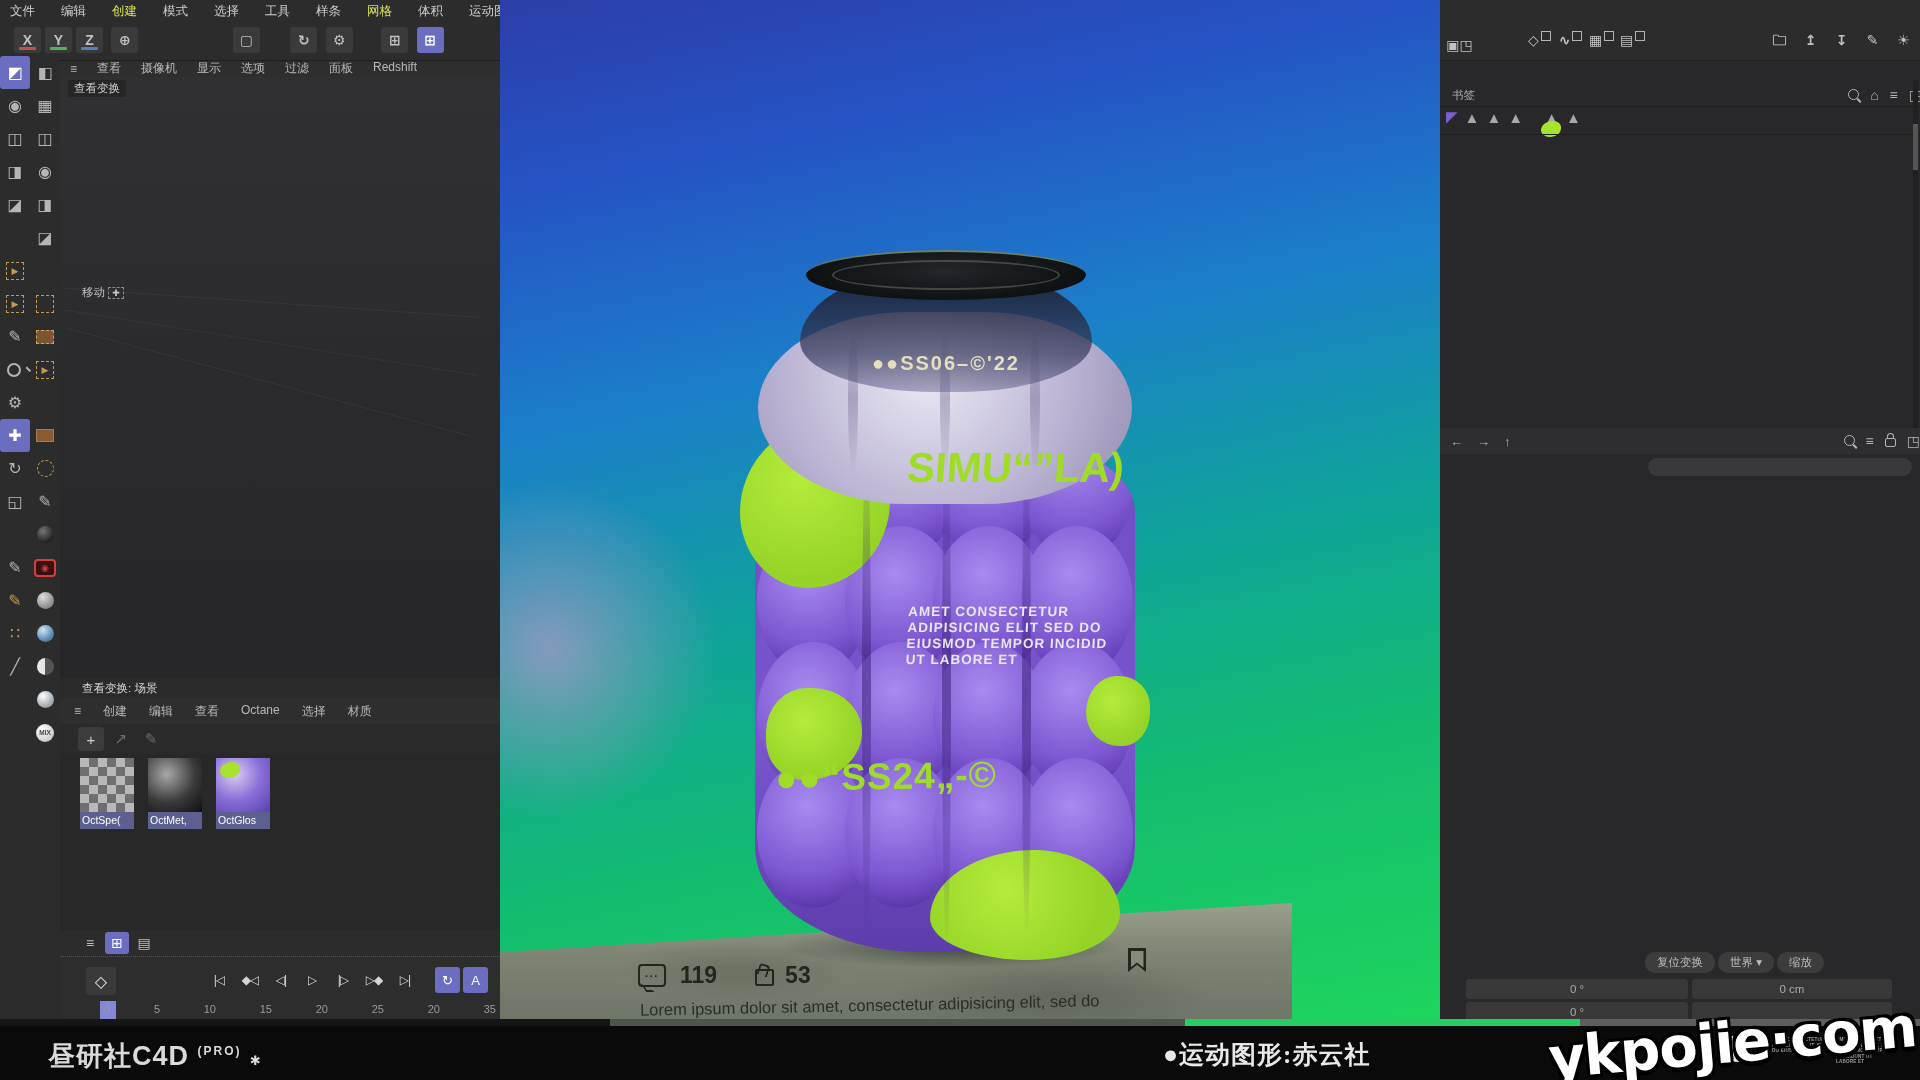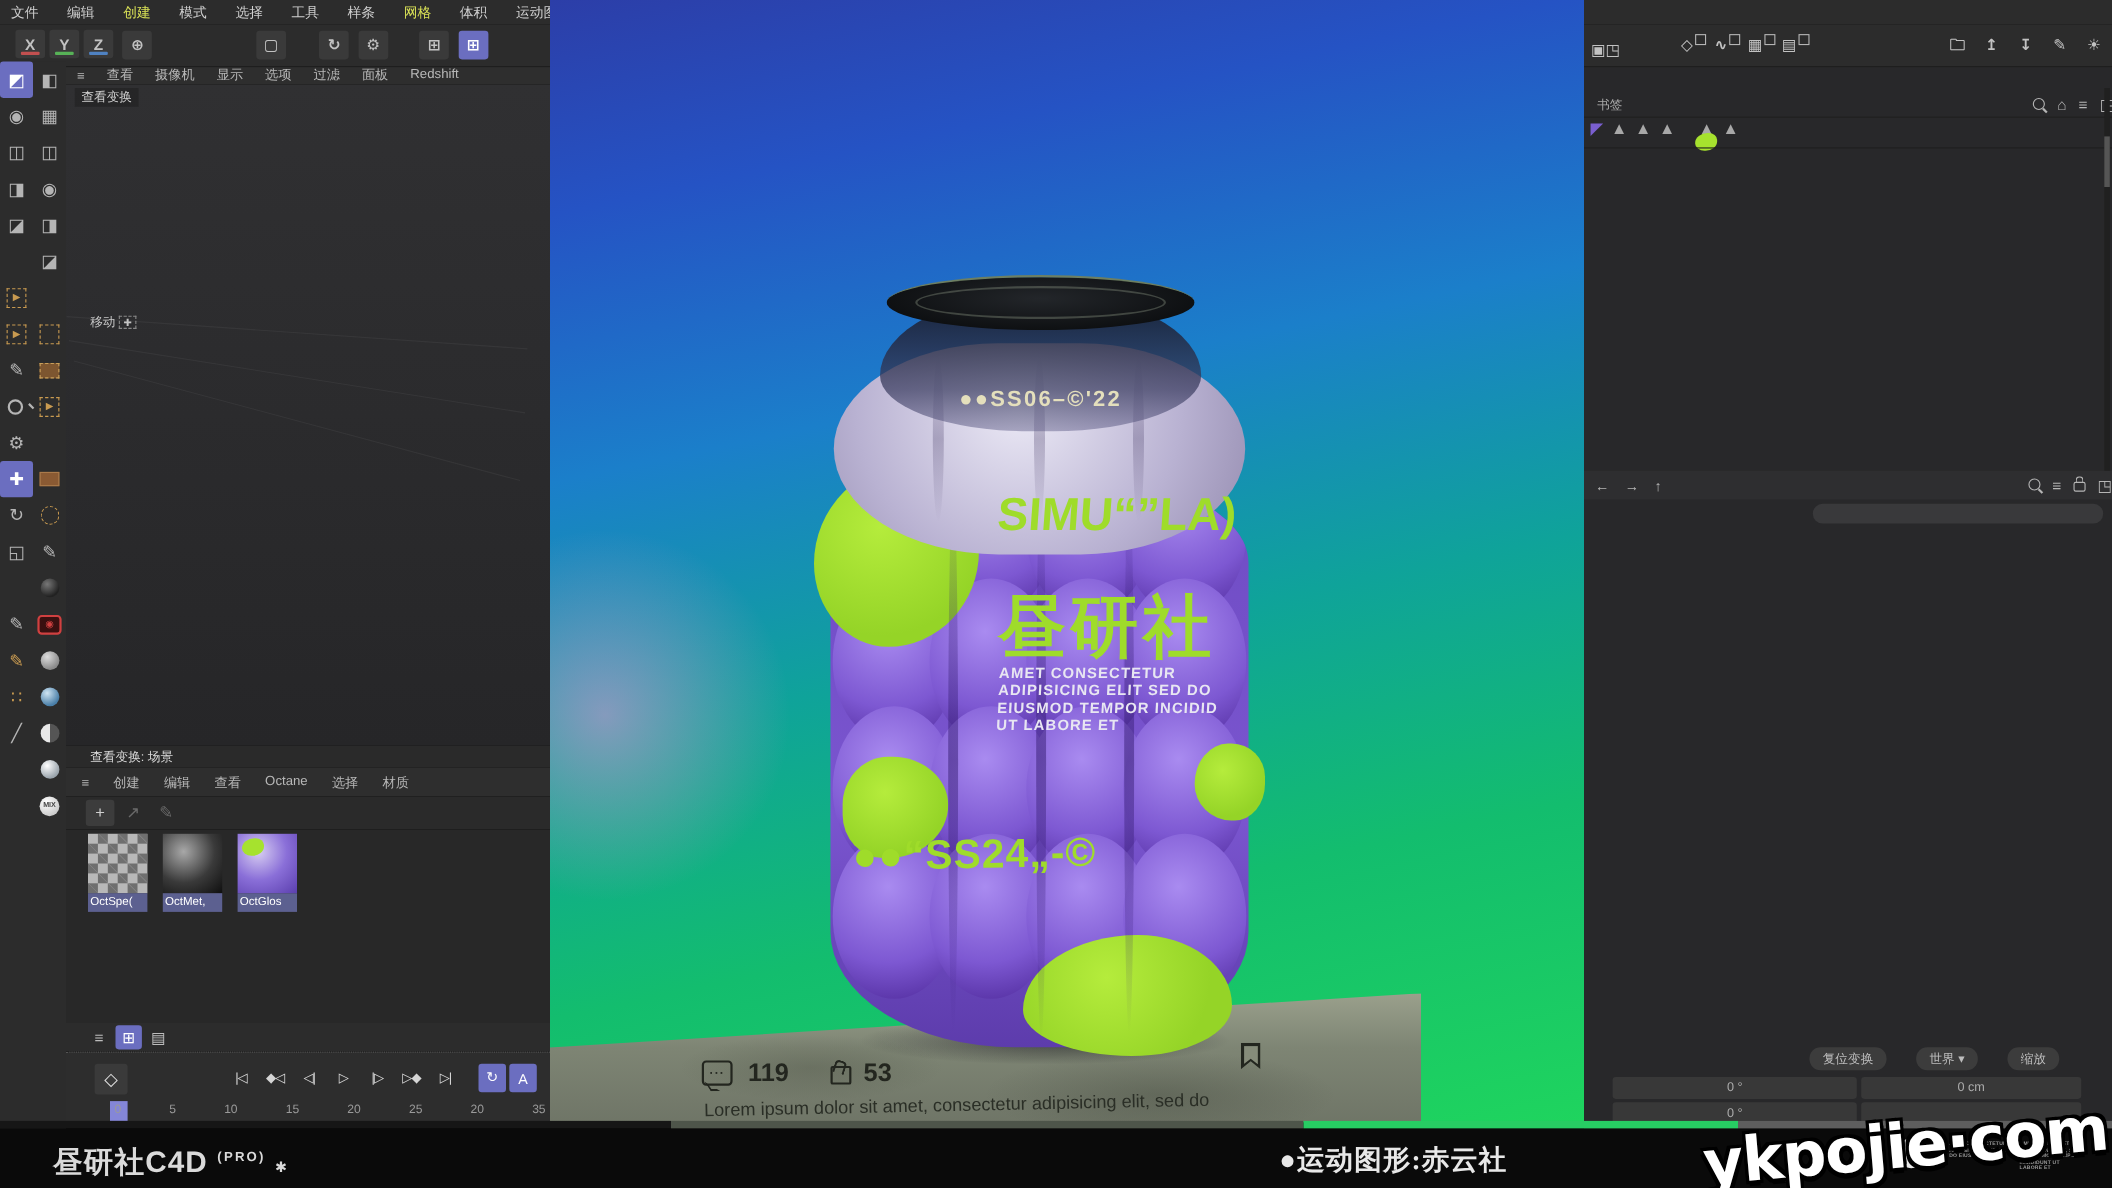--- a/index.html
+++ b/index.html
@@ -113,21 +113,21 @@
   .shelf .tri{color:#a8a8a8;font-size:15px;}
   .shelf .tri.purp{color:#7a5fd0;}
   .shelf .mini{width:21px;height:21px;}
   .rsep{position:absolute;left:0;width:480px;height:1px;background:#1e1e1e;}
   #scrollbar{position:absolute;left:473px;top:20px;width:5px;height:350px;background:#202020;}
   #scrollthumb{position:absolute;left:473px;top:64px;width:5px;height:46px;background:#555;}
   #attrbar{position:absolute;left:0;top:368px;width:480px;height:26px;background:#2e2e30;display:flex;align-items:center;
            padding-left:10px;gap:12px;color:#b5b5b5;font-size:13px;}
   #attrinput{position:absolute;left:208px;top:398px;width:264px;height:18px;background:#39393b;border-radius:9px;}
   .xbtn{background:#3c3c3c;border-radius:10px;color:#bdbdbd;font-size:11.5px;padding:3px 12px;white-space:nowrap;}
-  #xformrow{position:absolute;left:205px;top:892px;display:flex;gap:27px;align-items:center;}
+  #xformrow{position:absolute;left:205px;top:892px;display:flex;gap:3px;align-items:center;}
   .field{position:absolute;height:20px;background:#383838;border-radius:3px;color:#ababab;font-size:11.5px;
          display:flex;align-items:center;justify-content:center;}
   
   #video{left:500px;top:0;width:940px;height:1020px;z-index:10;overflow:hidden;
          background:linear-gradient(168deg,#2c3ea8 0%,#2553c4 16%,#1b7fca 36%,#0fa39a 56%,#13bd6e 76%,#1fd45e 100%);}
   #pinkglow{position:absolute;left:-120px;top:480px;width:340px;height:340px;border-radius:50%;
             background:radial-gradient(circle,rgba(228,150,214,.55),rgba(228,150,214,0) 70%);}
   #pedestal{position:absolute;left:0;top:903px;width:792px;height:123px;
             clip-path:polygon(0 40%,100% 0,100% 100%,0 100%);
             background:linear-gradient(#9aa08c,#7e8574 40%,#6e7466);}
@@ -566,21 +566,20 @@
   <div class="silver">
     <span class="seam" style="left:90px;"></span>
       <span class="seam" style="left:182px;"></span>
       <span class="seam" style="left:272px;"></span>
   </div>
   <div class="neck"></div>
   <div class="lid"></div>
   <div class="badgetop">●●SS06–©'22</div>
 
   <div class="cantext t1">SIMU“”LA)</div>
-  <div class="cantext t3">昼研社</div>
   <div class="cantext tsmall">
     <div>AMET CONSECTETUR</div>
       <div>ADIPISICING ELIT SED DO</div>
       <div>EIUSMOD TEMPOR INCIDID</div>
       <div>UT LABORE ET</div>
   </div>
   <div class="badgebottom">●●“SS24„-©</div>
 
   <div class="social">
     <span class="cicon">···</span>

